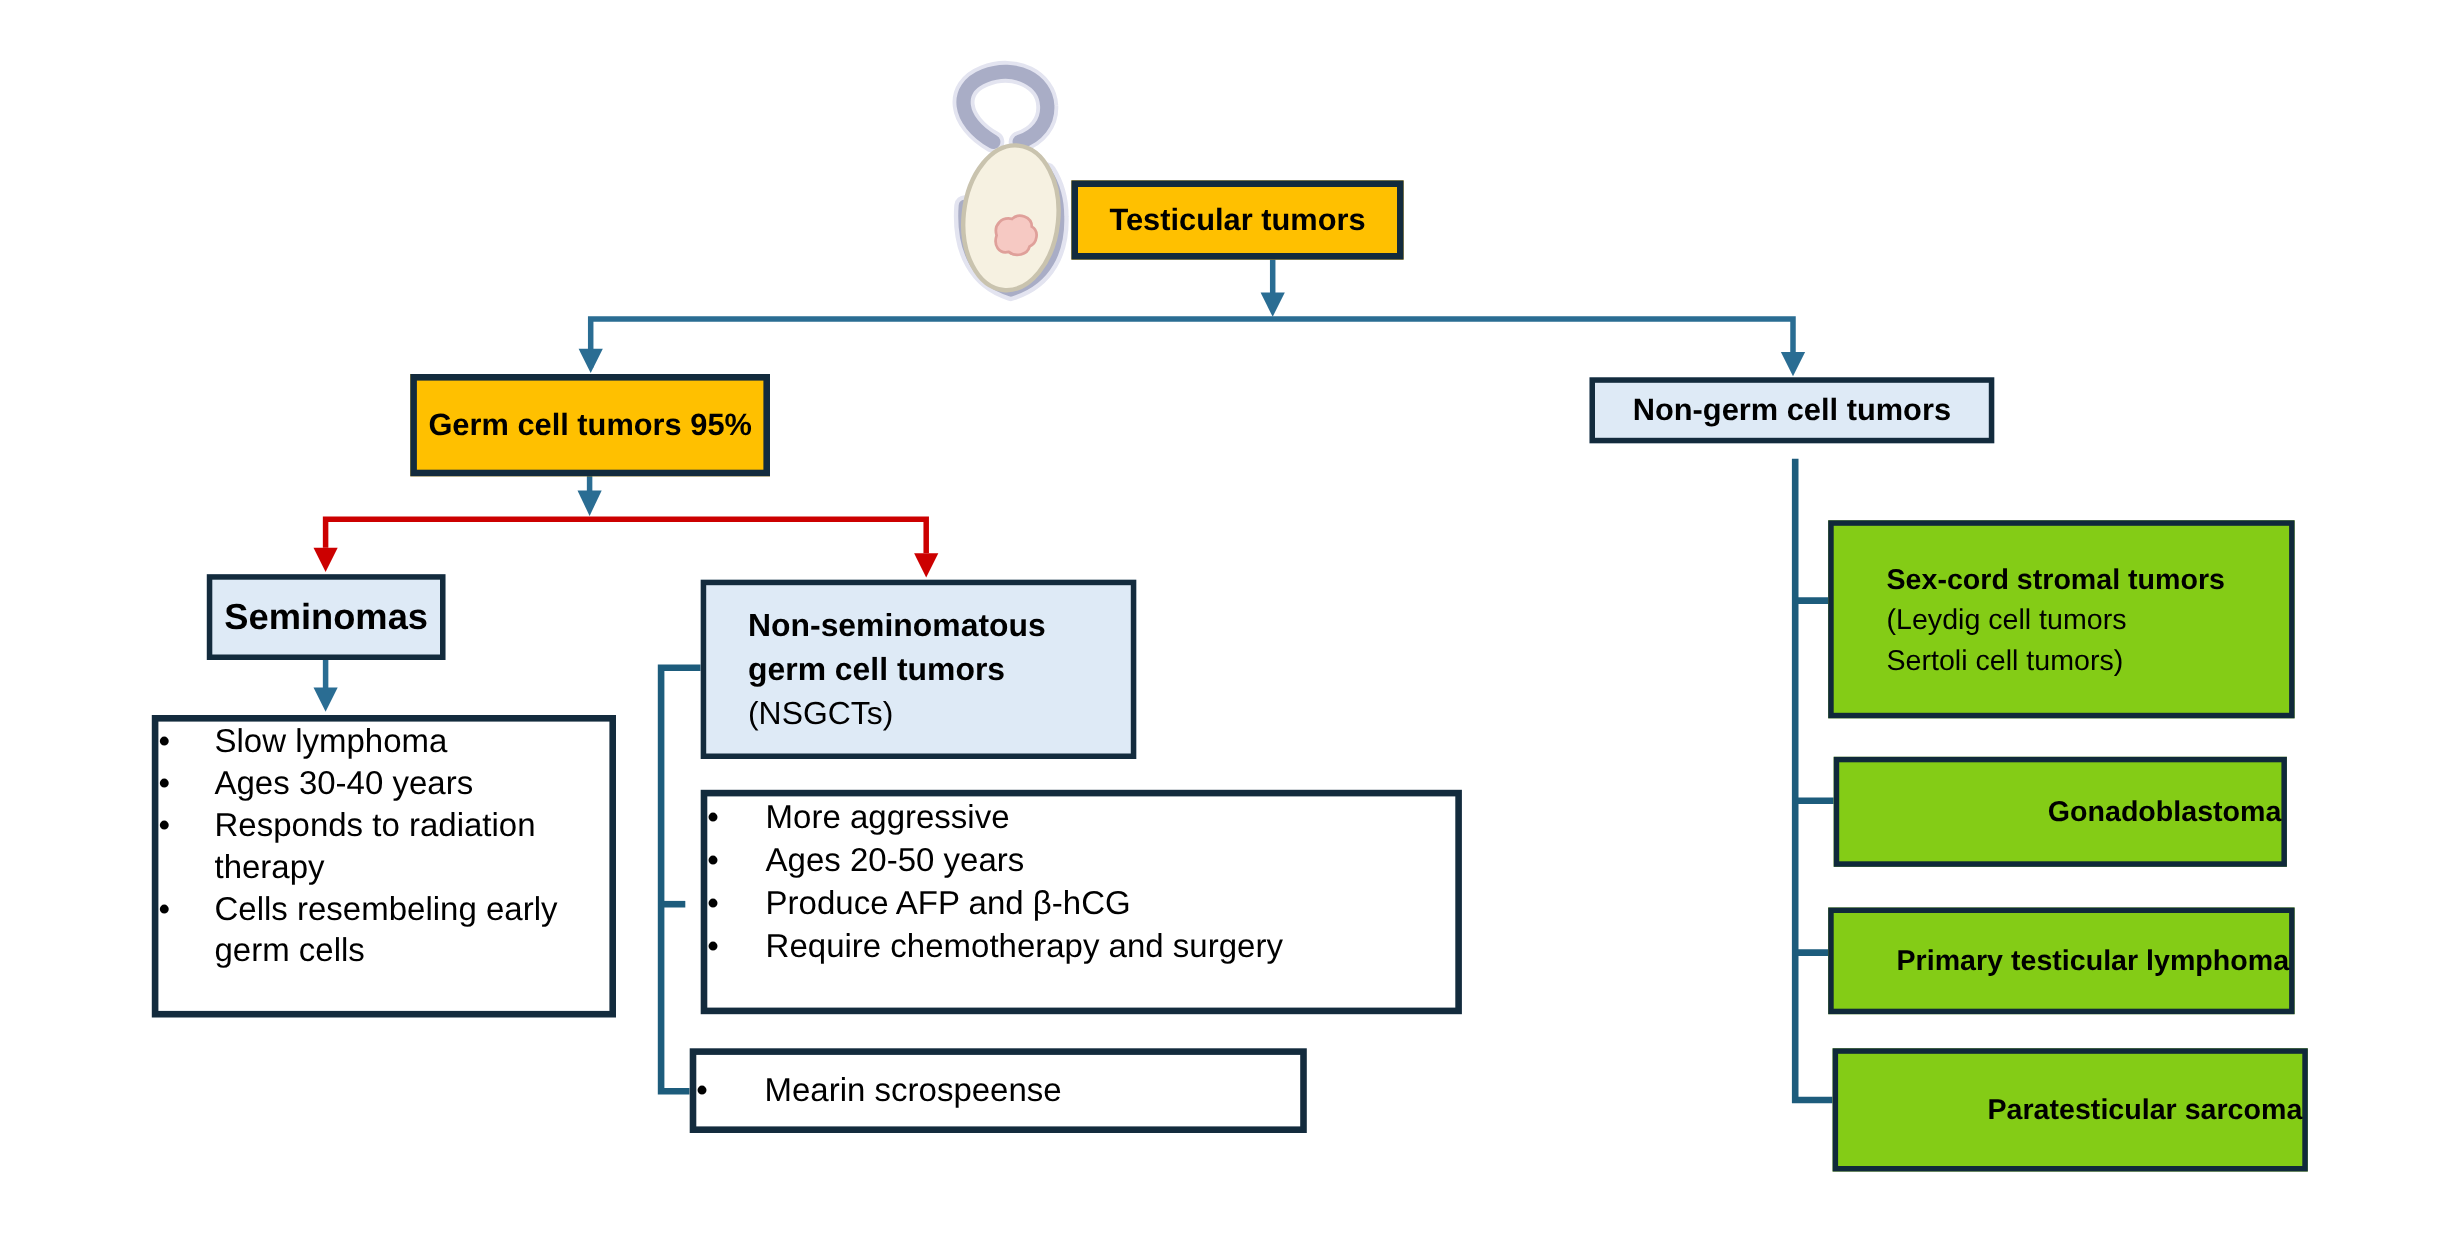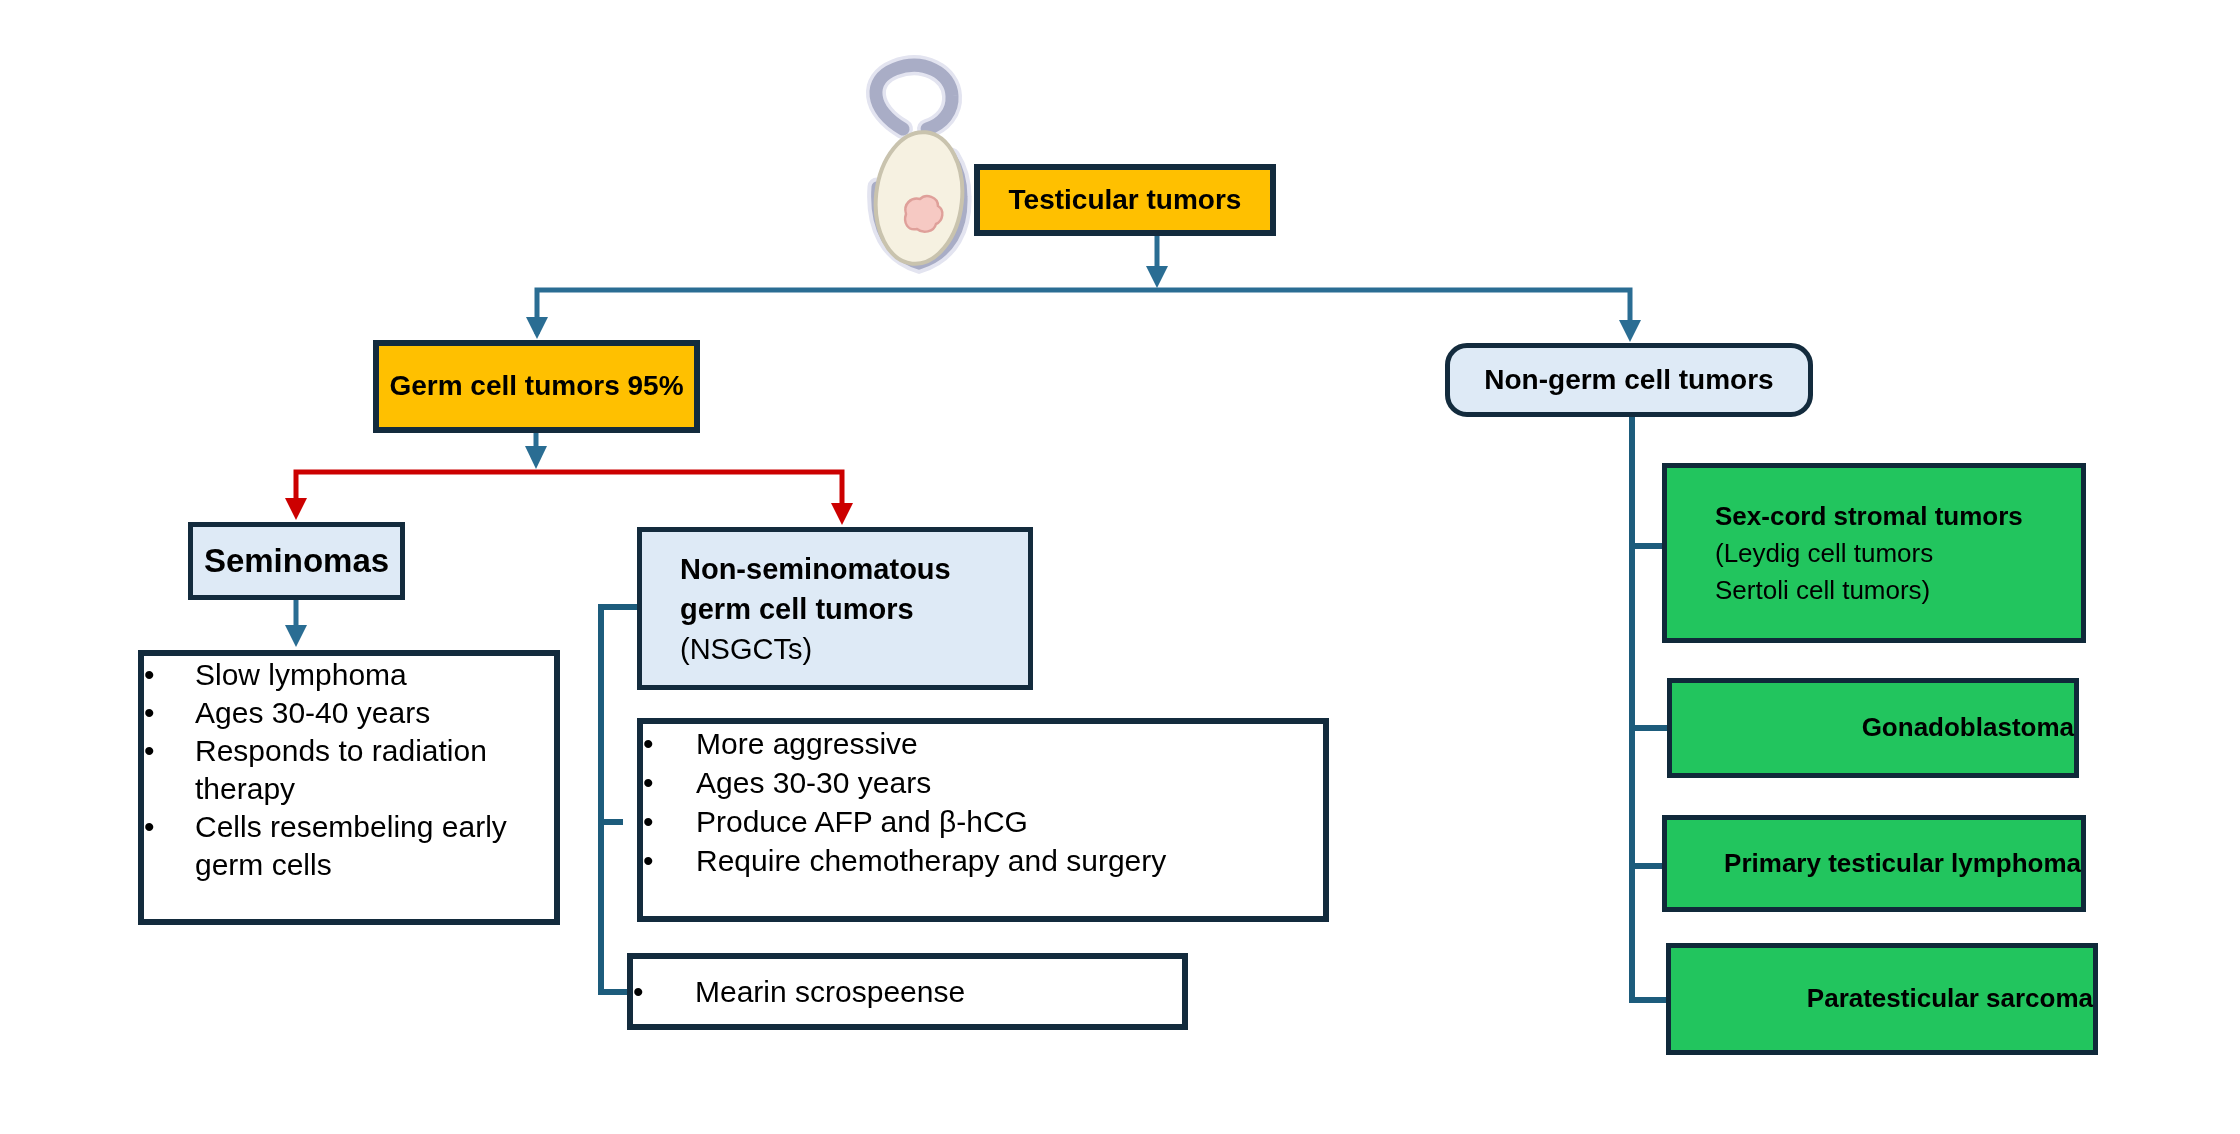--- a/index.html
+++ b/index.html
@@ -4,21 +4,21 @@
 <style>
   html,body{margin:0;padding:0;background:#ffffff;}
   body{width:2240px;height:1134px;position:relative;overflow:hidden;
        font-family:"Liberation Sans", sans-serif;color:#000;}
   .canvas{position:absolute;left:0;top:0;width:2240px;height:1134px;}
   svg.connectors{position:absolute;left:0;top:0;z-index:1;}
   .box{position:absolute;z-index:2;box-sizing:border-box;display:flex;
        flex-direction:column;justify-content:center;}
   .gold{background:#FFC000;border:6px solid #132B3D;}
   .lblue{background:#DEEAF6;border:5px solid #132B3D;}
-  .sky{background:#22c55e;border:5px solid #10293A;}
+  .sky{background:#84cc16;border:5px solid #10293A;margin-top:10px;}
   .white-box{background:#ffffff;border:6px solid #132B3D;justify-content:flex-start;}
   .hdr{font-weight:bold;text-align:center;line-height:1.1;}
   ul.blts{list-style:none;margin:0;padding:0;}
   ul.blts li{position:relative;}
   ul.blts li::before{content:"\2022";position:absolute;left:0;top:0;}
   .sem-list{padding:24px 14px 0 34px;font-size:30px;line-height:38px;}
   .sem-list li{padding-left:51px;}
   .nsg-list{padding:25px 14px 0 20px;font-size:30px;line-height:39px;}
   .nsg-list li{padding-left:53px;}
   .mearin-list{padding:0 10px 0 30px;font-size:30px;line-height:36px;}
@@ -84,21 +84,21 @@
   </svg>
 
   <div class="box gold hdr" style="left:974px;top:164px;width:302px;height:72px;font-size:28px;">
     <span>Testicular tumors</span>
   </div>
 
   <div class="box gold hdr" style="left:373px;top:340px;width:327px;height:93px;font-size:28px;">
     <span>Germ cell tumors 95%</span>
   </div>
 
-  <div class="box lblue hdr" style="left:1445px;top:343px;width:368px;height:74px;font-size:28px;border-radius:22px;">
+  <div class="box lblue hdr" style="left:1445px;top:343px;width:368px;height:60px;font-size:28px;">
     <span>Non-germ cell tumors</span>
   </div>
 
   <div class="box lblue hdr" style="left:188px;top:522px;width:217px;height:78px;font-size:33px;">
     <span>Seminomas</span>
   </div>
 
   <div class="box lblue" style="left:637px;top:527px;width:396px;height:163px;padding:6px 52px 6px 38px;">
     <div class="nsgct-title">Non-seminomatous germ cell tumors</div>
     <div class="nsgct-abbr">(NSGCTs)</div>
@@ -109,21 +109,21 @@
       <li>Slow lymphoma</li>
       <li>Ages 30-40 years</li>
       <li>Responds to radiation therapy</li>
       <li>Cells resembeling early germ cells</li>
     </ul>
   </div>
 
   <div class="box white-box" style="left:637px;top:718px;width:692px;height:204px;">
     <ul class="blts nsg-list">
       <li>More aggressive</li>
-      <li>Ages 30-30 years</li>
+      <li>Ages 20-50 years</li>
       <li>Produce AFP and β-hCG</li>
       <li>Require chemotherapy and surgery</li>
     </ul>
   </div>
 
   <div class="box white-box" style="left:627px;top:953px;width:561px;height:77px;justify-content:center;">
     <ul class="blts mearin-list">
       <li>Mearin scrospeense</li>
     </ul>
   </div>

